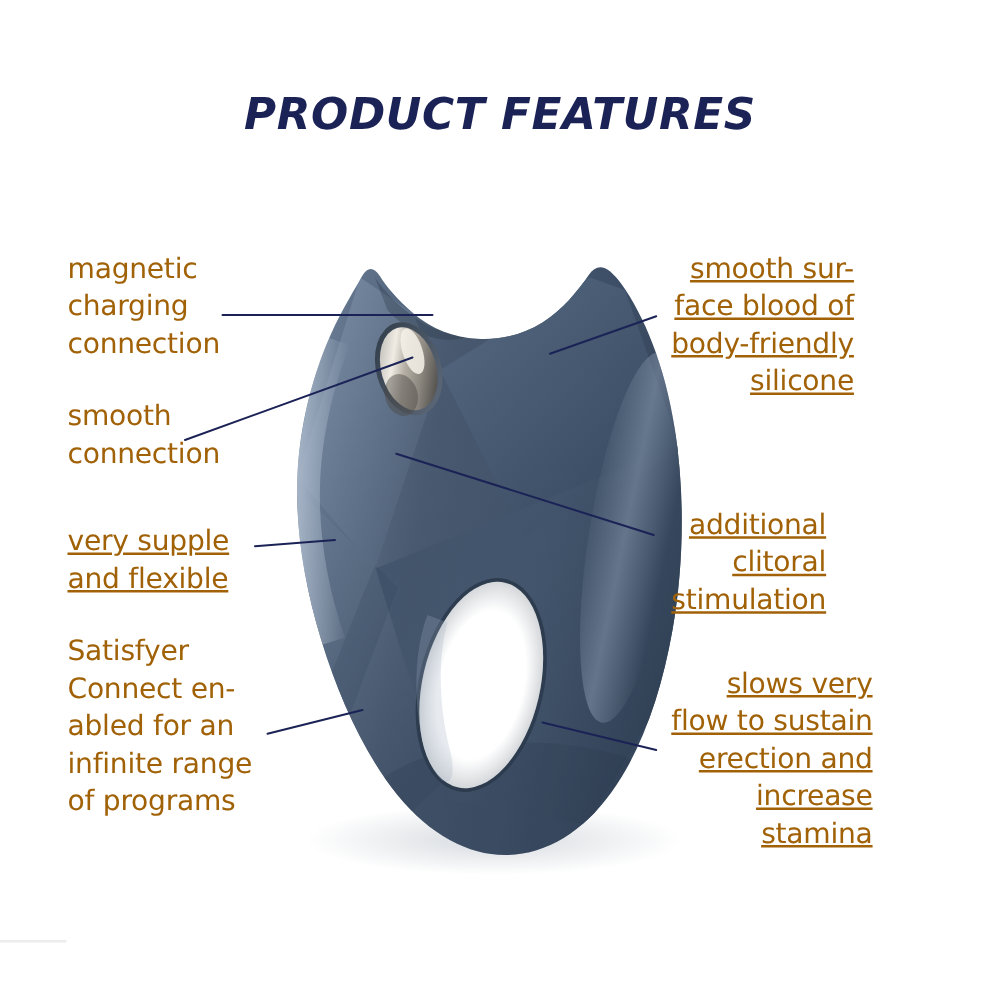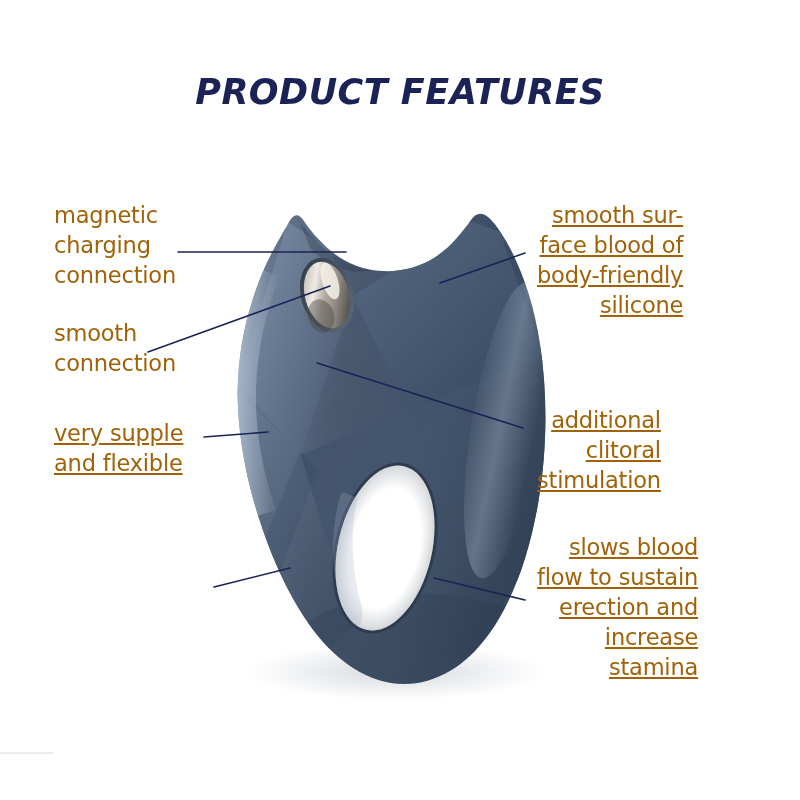--- a/index.html
+++ b/index.html
@@ -276,36 +276,43 @@
   <div class="callout left" id="callout-control">
     <span class="line">smooth</span>
     <span class="line">connection</span>
   </div>
 
   <div class="callout left" id="callout-supple">
     <span class="line">very supple</span>
     <span class="line">and flexible</span>
   </div>
 
+  <div class="callout left" id="callout-connect">
+    <span class="line">Satisfyer</span>
+    <span class="line">Connect en-</span>
+    <span class="line">abled for an</span>
+    <span class="line">infinite range</span>
+    <span class="line">of programs</span>
+  </div>
 
   <div class="callout right" id="callout-smooth">
     <span class="line">smooth sur-</span>
     <span class="line">face blood of</span>
     <span class="line">body-friendly</span>
     <span class="line">silicone</span>
   </div>
 
   <div class="callout right" id="callout-clitoral">
     <span class="line">additional</span>
     <span class="line">clitoral</span>
     <span class="line">stimulation</span>
   </div>
 
   <div class="callout right" id="callout-stamina">
-    <span class="line">slows blood</span>
+    <span class="line">slows very</span>
     <span class="line">flow to sustain</span>
     <span class="line">erection and</span>
     <span class="line">increase</span>
     <span class="line">stamina</span>
   </div>
 
   <div id="footer-rule"></div>
 
 </div>
 

